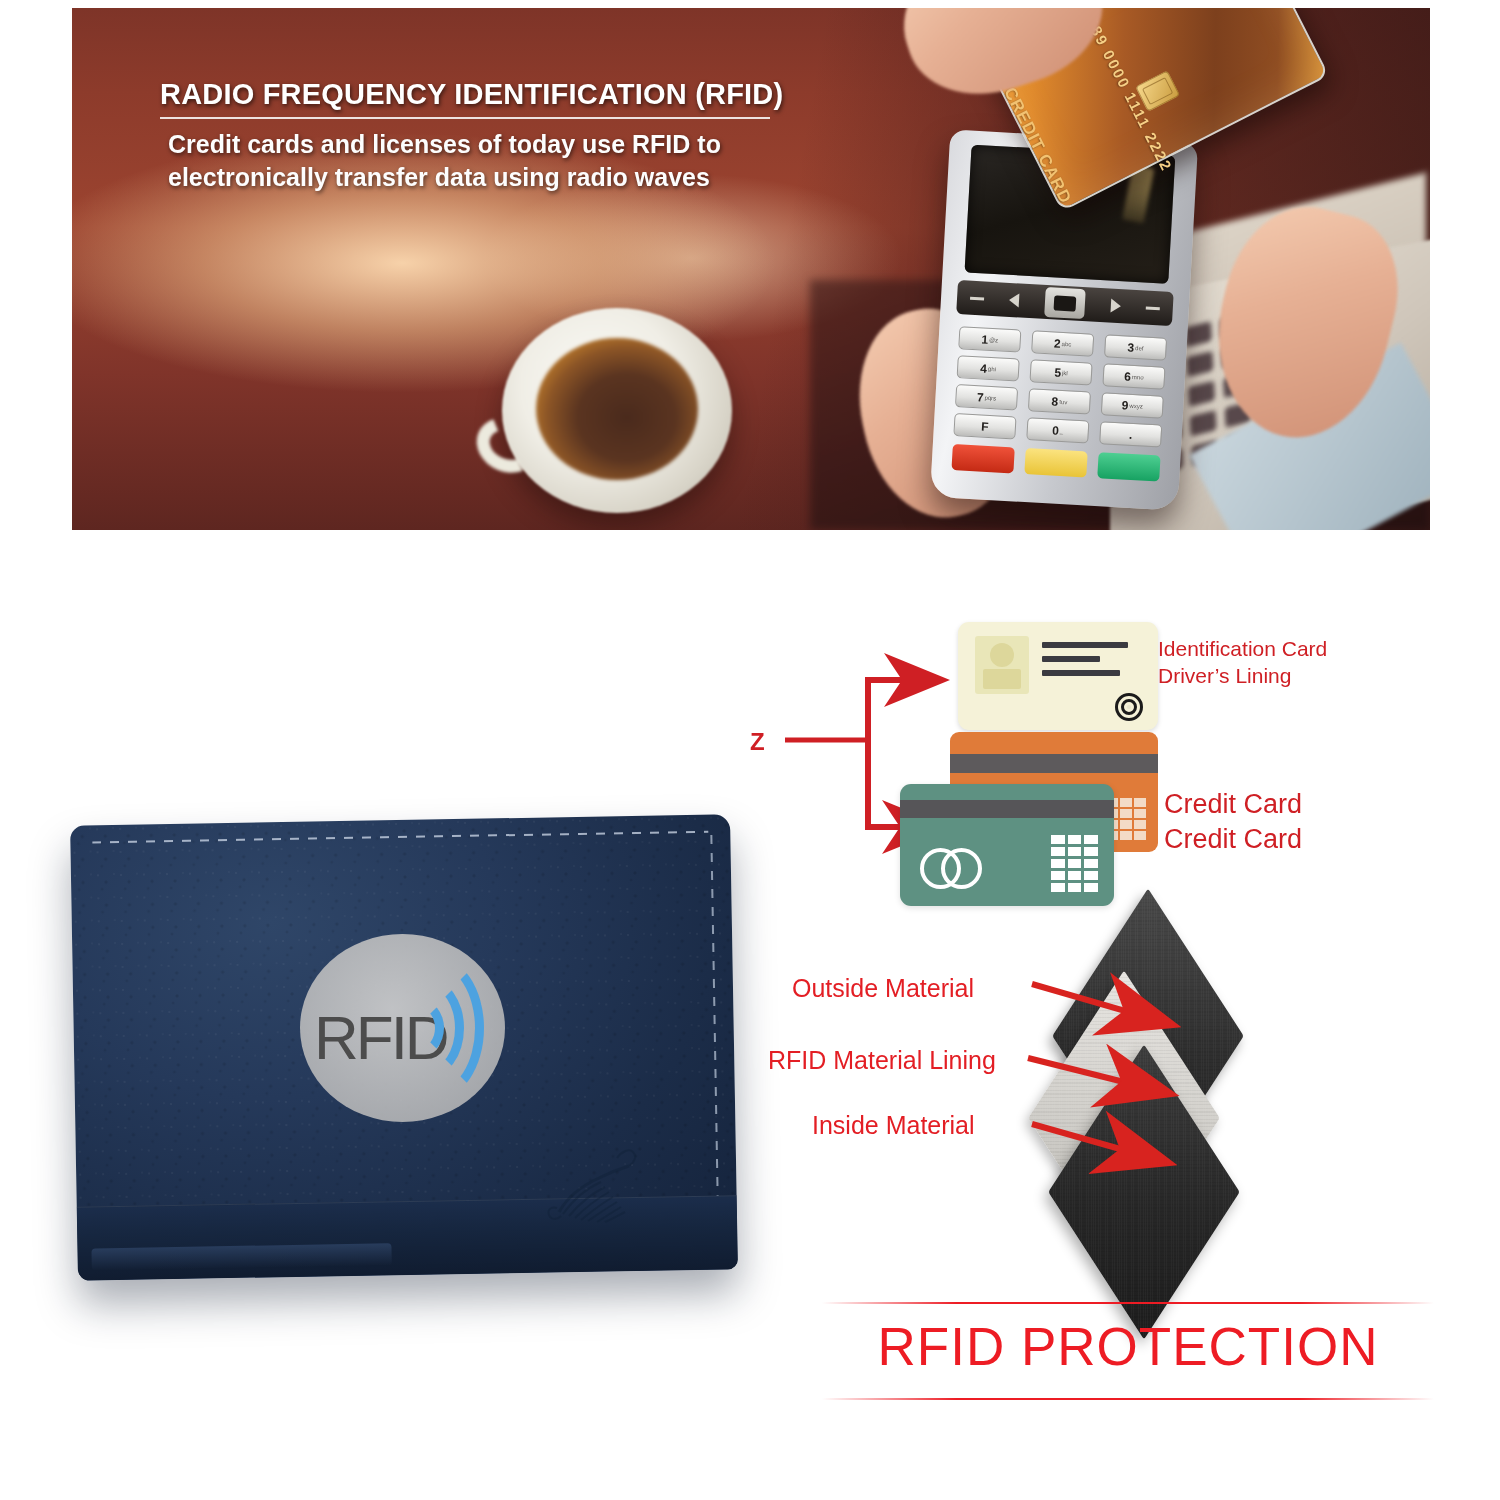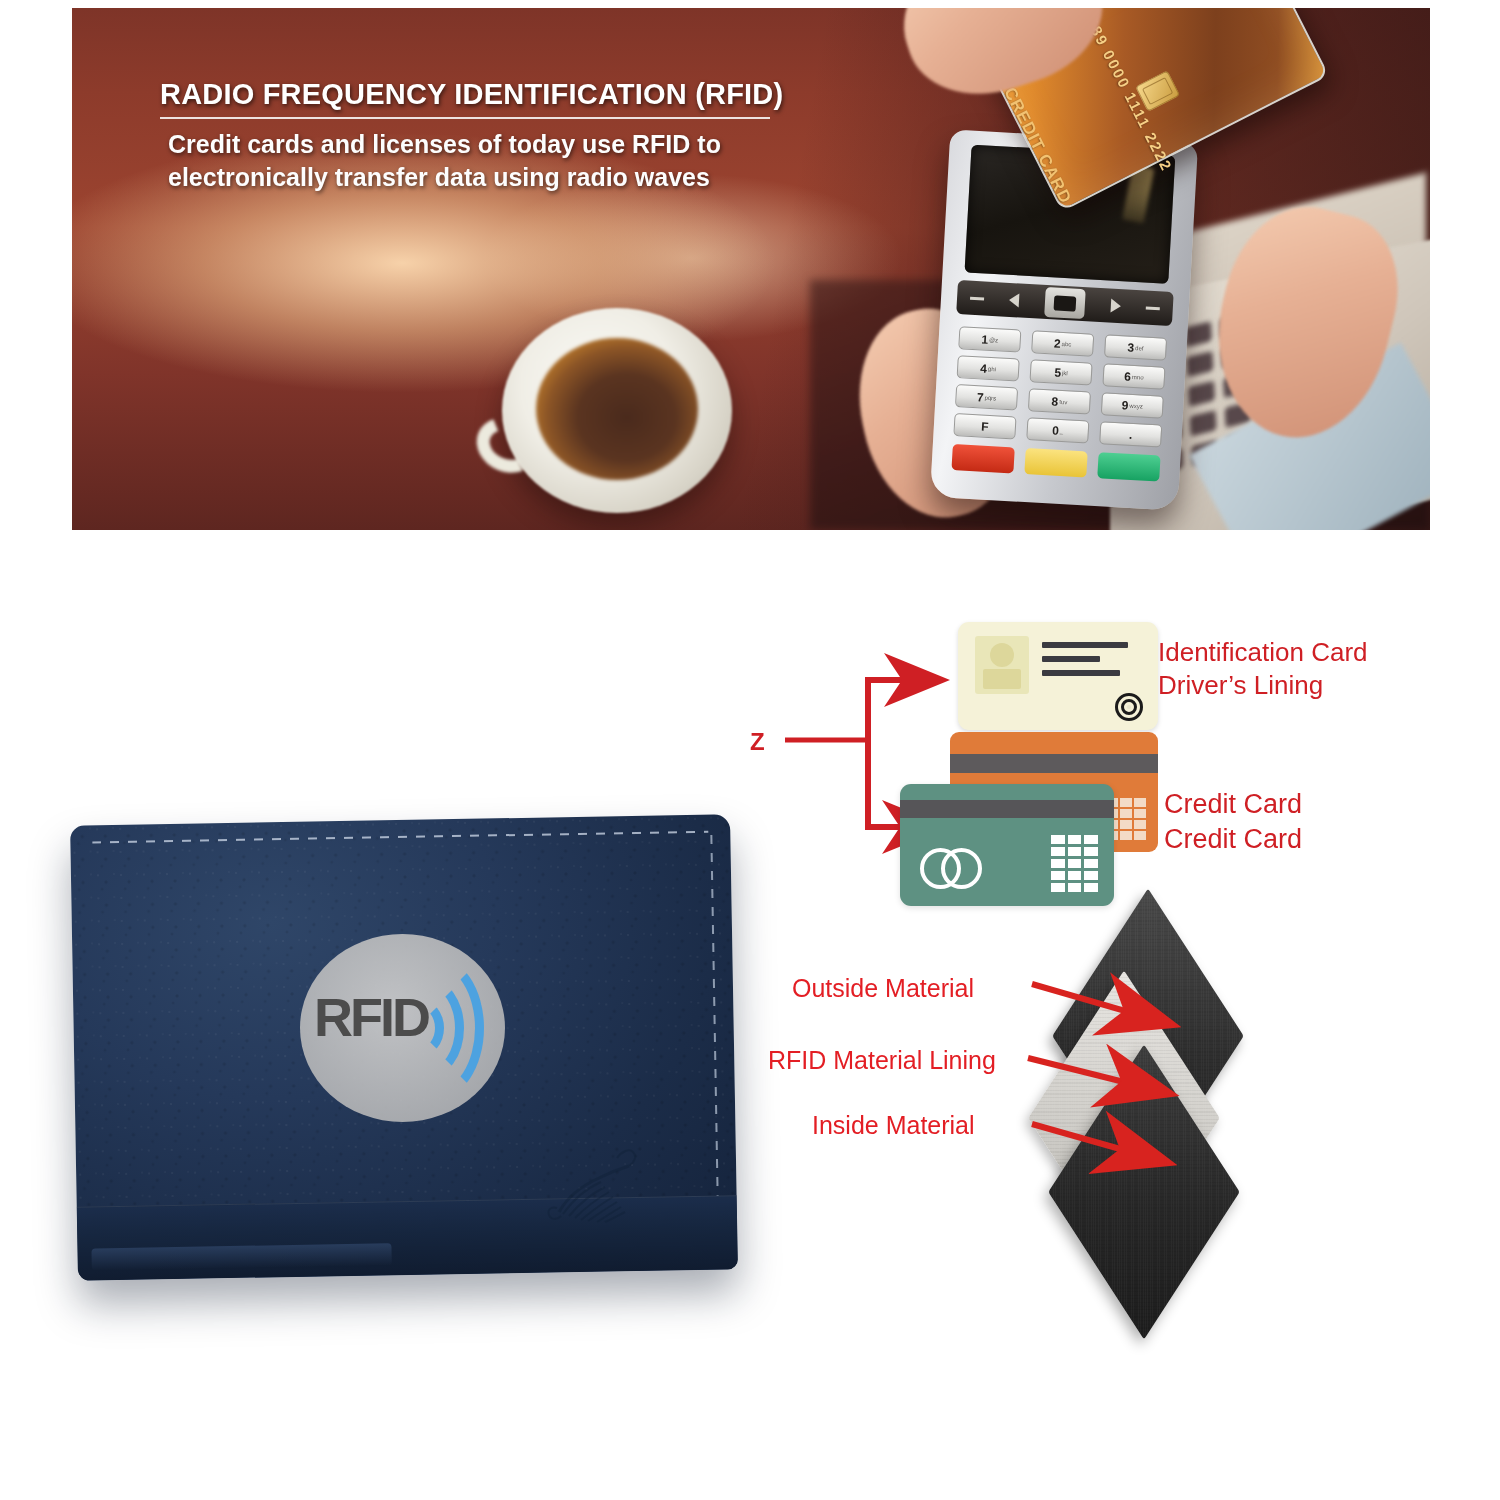--- a/index.html
+++ b/index.html
@@ -210,21 +210,21 @@
     content:""; position:absolute; left: 14px; bottom: 10px; width: 300px; height: 22px;
     background: linear-gradient(180deg, rgba(60,85,125,.5), rgba(20,32,52,.2)); border-radius: 4px;
   }
   .rfid-badge {
     position: absolute; left: 300px; top: 934px; width: 205px; height: 188px;
     border-radius: 50%;
     background: radial-gradient(circle at 45% 40%, rgba(205,205,205,.92), rgba(178,178,178,.85));
     display: block;
   }
   .rfid-label {
-    position: absolute; left: 14px; top: 52px; font-size: 54px; font-weight: bold;
+    position: absolute; left: 14px; top: 68px; font-size: 62px; font-weight: normal;
     color: #4c4c4c; letter-spacing: -3px; font-family: "Liberation Sans", sans-serif;
   }
   .arc { position: absolute; border: 9px solid #4da2e0; border-radius: 50%;
     border-top-color: transparent; border-left-color: transparent; border-bottom-color: transparent; }
   .arc1 { left: 98px; top: 66px; width: 46px; height: 56px; }
   .arc2 { left: 92px; top: 44px; width: 72px; height: 100px; }
   .arc3 { left: 86px; top: 22px; width: 98px; height: 144px; }
   .bird {
     position: absolute; left: 545px; top: 1142px; width: 92px; height: 86px;
     opacity: .55;
@@ -556,21 +556,21 @@
           <i></i>
           <i></i>
           <i></i>
           <i></i>
           <i></i>
           <i></i>
           <i></i>
       </div>
     </div>
 
-    <div style="position:absolute;left:418px;top:24px;font-size:26px;color:#cf1f24;line-height:1.28;white-space:nowrap">
+    <div style="position:absolute;left:418px;top:24px;font-size:21px;color:#cf1f24;line-height:1.28;white-space:nowrap">
       <div>Identification Card</div>
       <div>Driver’s Lining</div>
     </div>
 
     <div style="position:absolute;left:424px;top:175px;font-size:27px;color:#cf1f24;line-height:1.28;white-space:nowrap">
       <div>Credit Card</div>
       <div>Credit Card</div>
     </div>
   </div>
 
@@ -594,14 +594,19 @@
       <path d="M262,36 L400,76" stroke="#d8231f" stroke-width="6" fill="none" marker-end="url(#ar2)"></path>
       <path d="M258,110 L398,145" stroke="#d8231f" stroke-width="6" fill="none" marker-end="url(#ar2)"></path>
       <path d="M262,176 L396,214" stroke="#d8231f" stroke-width="6" fill="none" marker-end="url(#ar2)"></path>
     </svg>
 
     <span class="layer-label ll1">Outside Material</span>
     <span class="layer-label ll2">RFID Material Lining</span>
     <span class="layer-label ll3">Inside Material</span>
   </div>
 
+  <div class="footer">
+    <div class="f-rule f-rule-top"></div>
+    <div class="footer-text">RFID PROTECTION</div>
+    <div class="f-rule f-rule-bot"></div>
+  </div>
 
 </div>
 
 </body></html>

